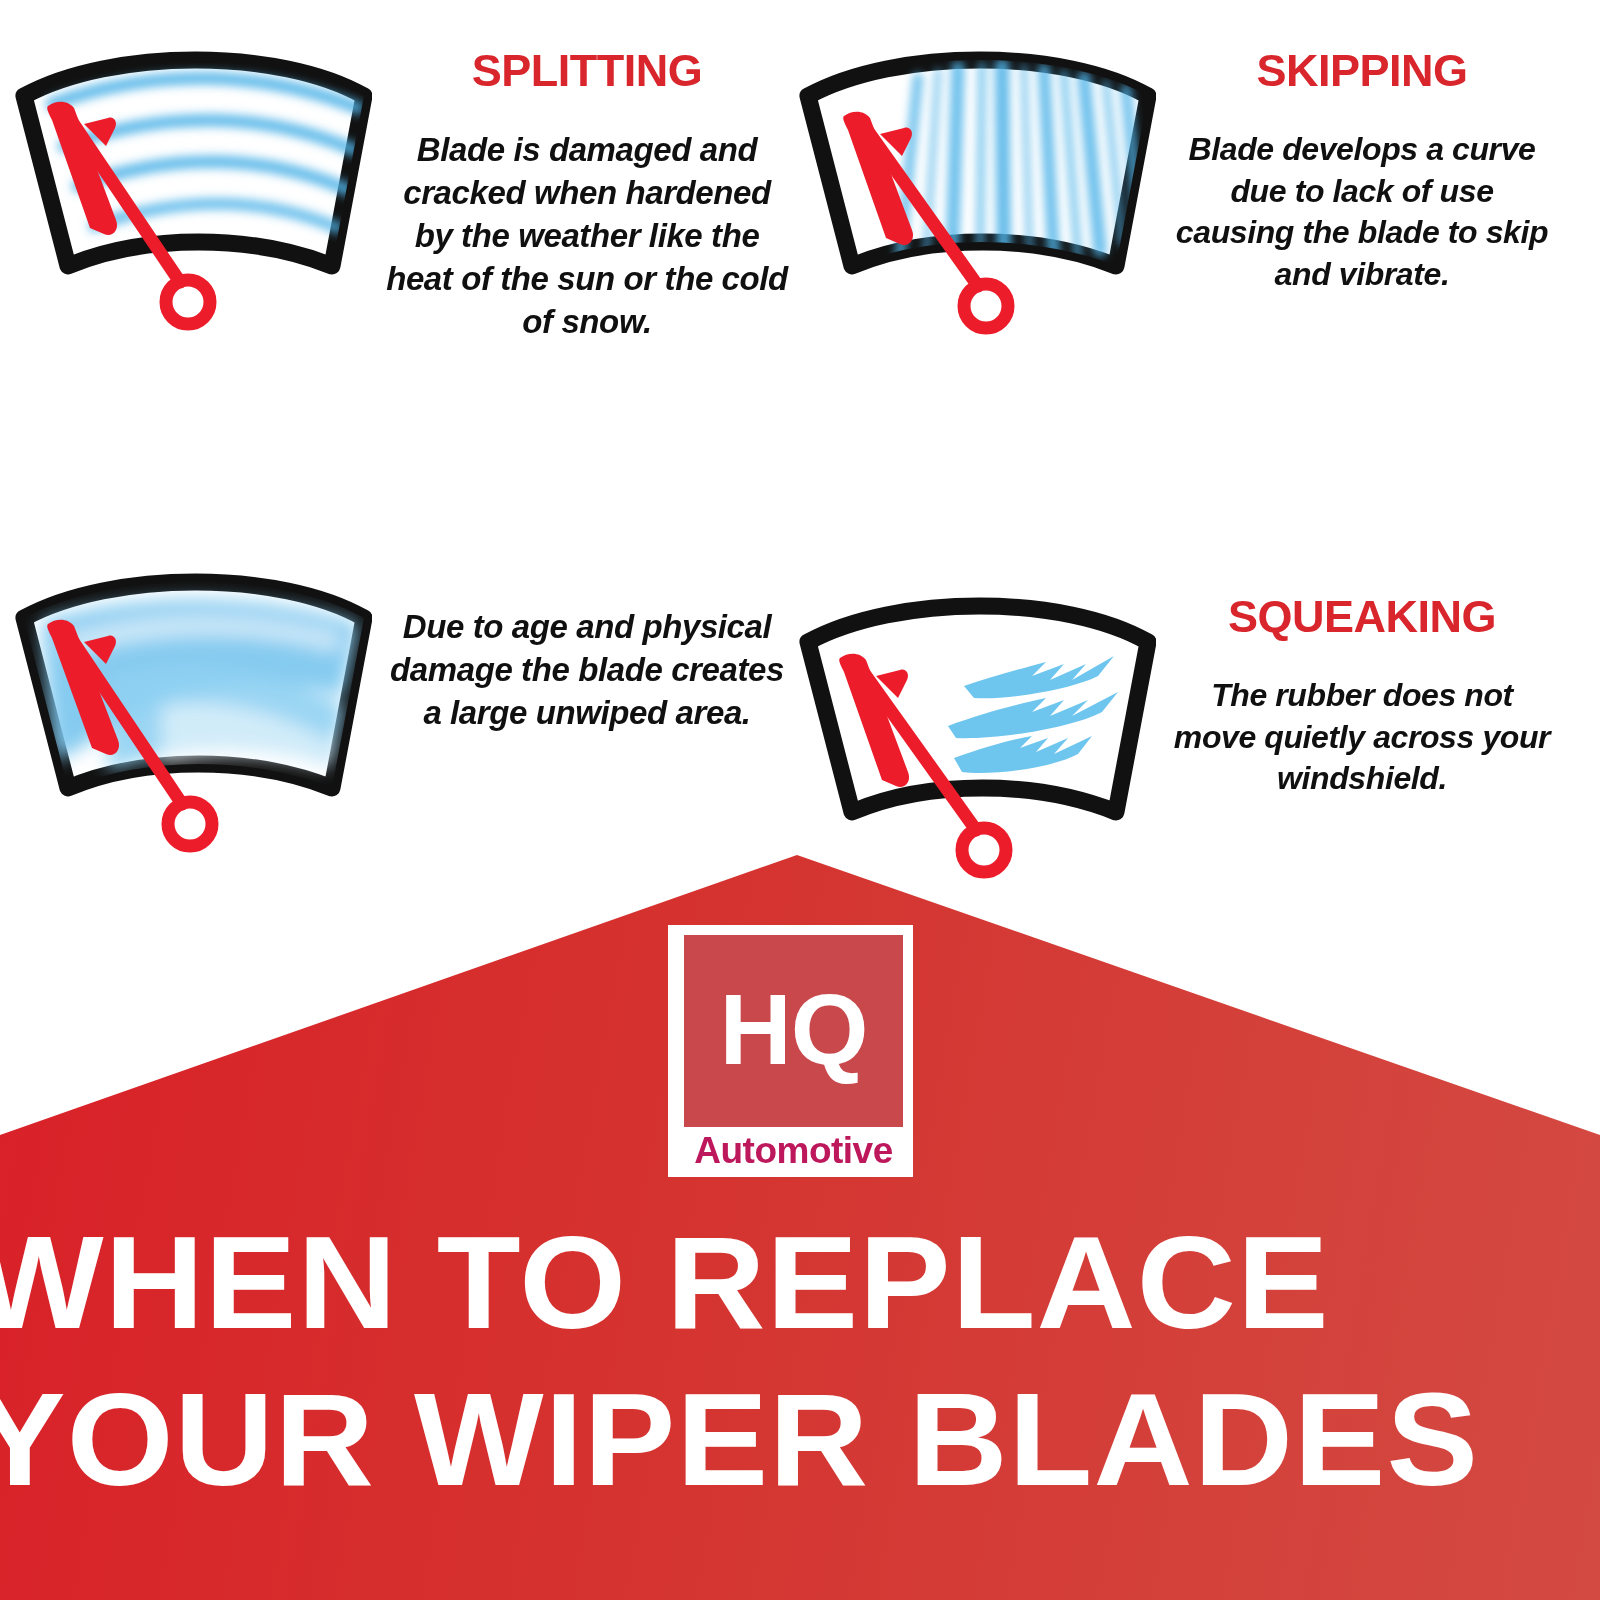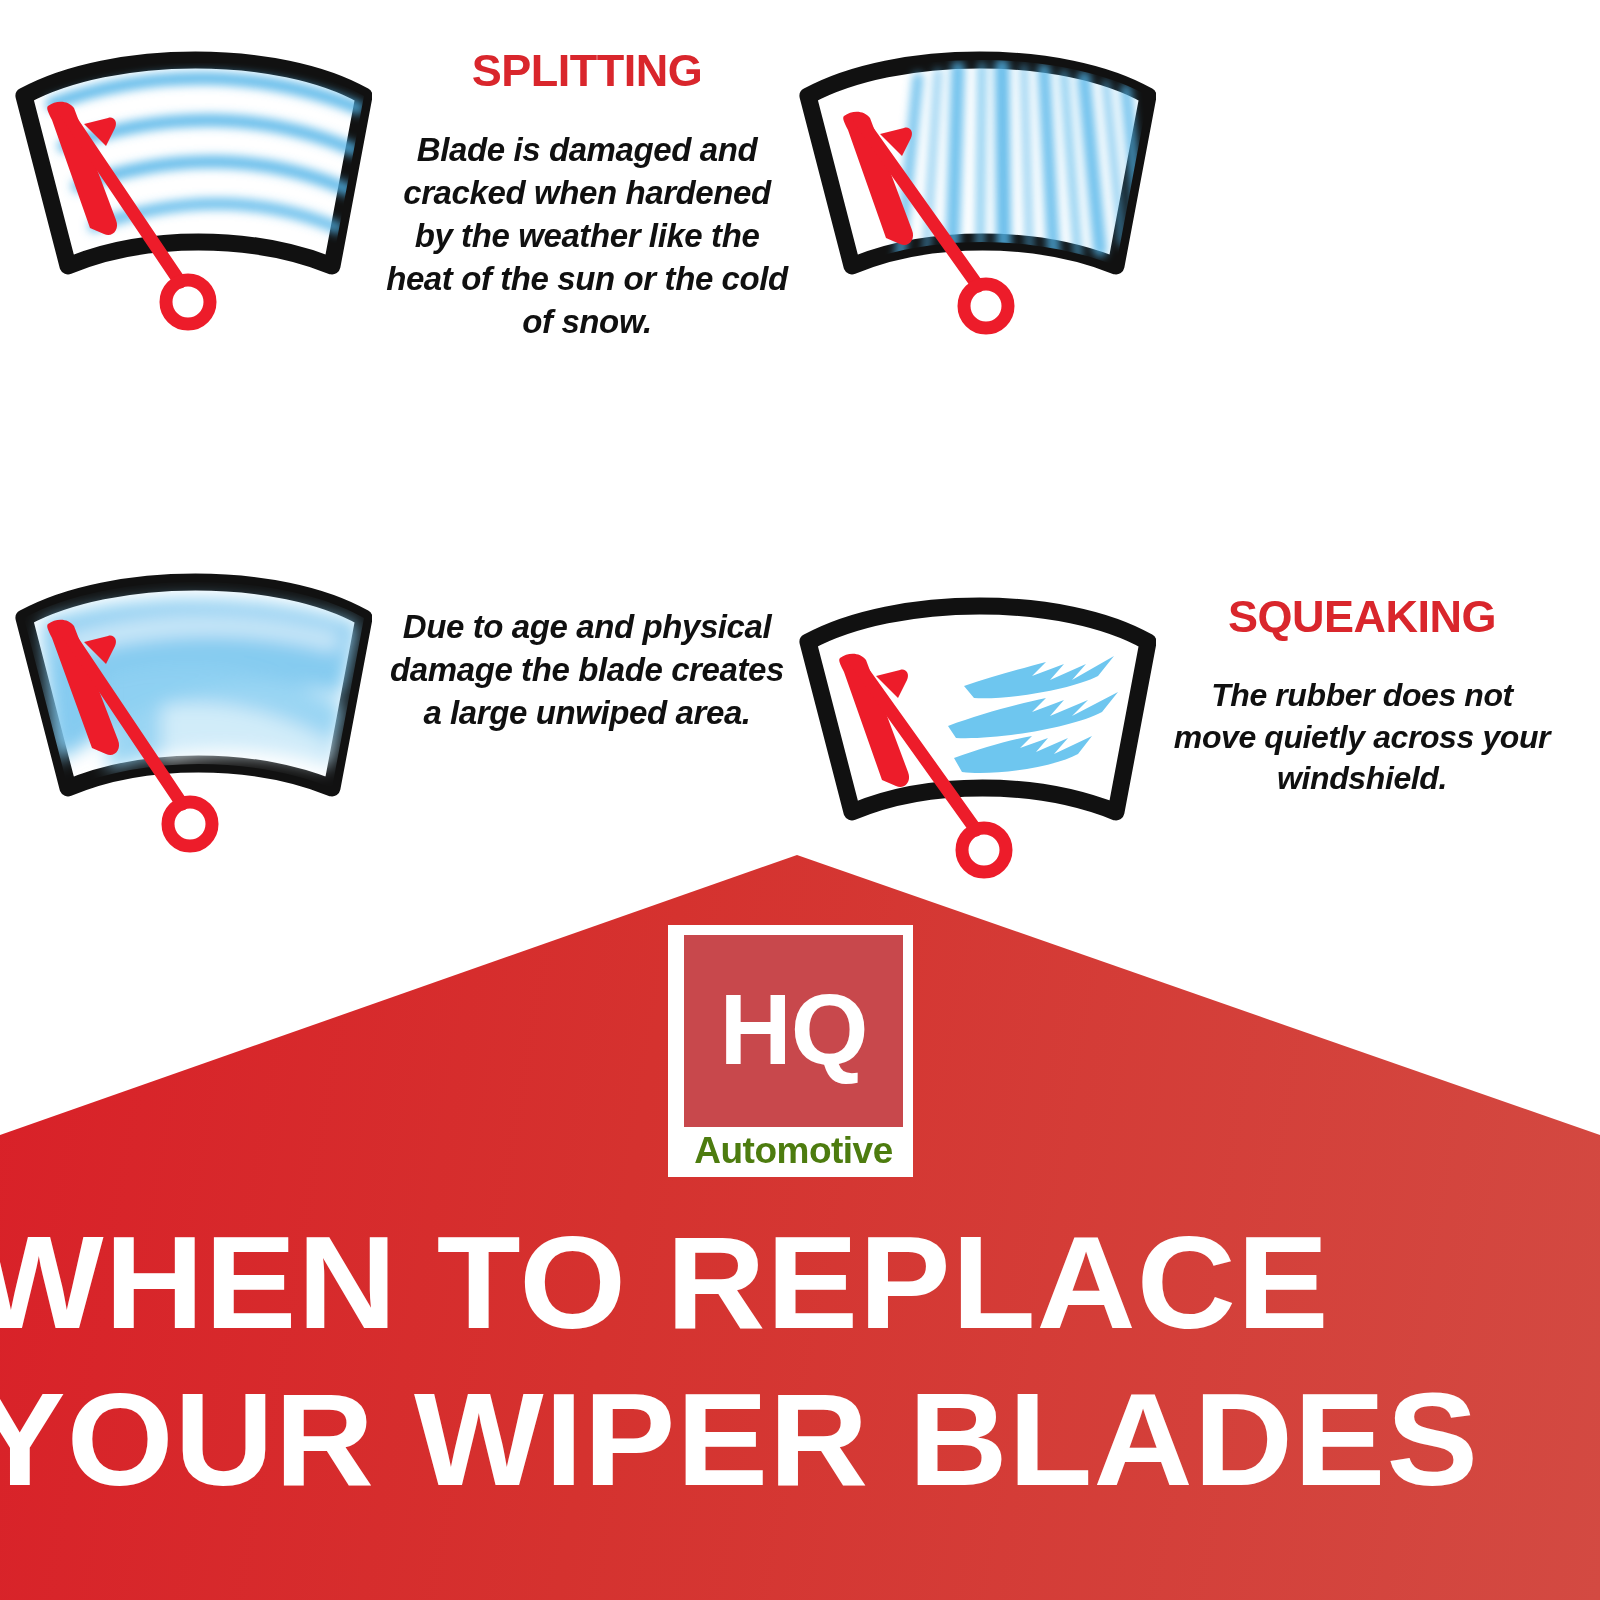--- a/index.html
+++ b/index.html
@@ -16,20 +16,21 @@
     position:absolute;
     left:0; top:0;
     width:1600px; height:880px;
   }
   .panel{
     position:absolute;
     width:790px; height:420px;
     display:flex;
     flex-direction:row;
     align-items:flex-start;
+    justify-content:flex-end;
   }
   .panel-0{ left:6px;   top:30px; }
   .panel-1{ left:790px; top:30px; }
   .panel-2{ left:6px;   top:552px; }
   .panel-3{ left:790px; top:576px; }
 
   .icon-wrap{
     width:372px;
     flex:0 0 372px;
     display:flex;
@@ -99,21 +100,21 @@
     color:#ffffff;
     font-size:100px;
     font-weight:bold;
     line-height:1;
     letter-spacing:-1px;
     margin-top:-4px;
   }
   #logo-sub{
     flex:0 0 auto;
     text-align:center;
-    color:#4d7c0f;
+    color:#be185d;
     font-size:37px;
     font-weight:bold;
     line-height:1.15;
     padding-top:3px;
     letter-spacing:-0.5px;
   }
 
   
   #headline{
     position:absolute;
@@ -206,20 +207,24 @@
         <g fill="#ed1c2a">
           <path d="M48,82 C56,76 68,76 74,84 L116,196 C120,206 112,214 104,210 L90,204 L52,96 C48,88 46,84 48,82 Z"></path>
           <path d="M84,100 L108,94 C114,92 118,98 115,104 L106,122 Z"></path>
         </g>
         <g stroke="#ed1c2a" fill="none" stroke-width="13" stroke-linecap="round">
           <line x1="64" y1="86" x2="182" y2="252"></line>
         </g>
         <circle cx="190" cy="272" r="22" fill="none" stroke="#ed1c2a" stroke-width="13"></circle>
       </svg>
     </div>
+    <div class="panel-text">
+      <div class="panel-title">SKIPPING</div>
+      <div class="panel-desc">Blade develops a curve due to lack of use causing the blade to skip and vibrate.</div>
+    </div>
   </div>
 
   <div class="panel panel-2">
     <div class="icon-wrap">
       <svg class="wiper-svg" viewBox="0 0 360 310">
         <defs>
           <clipPath id="glass2">
             <path d="M12,62 C100,14 268,14 352,62 L320,232 C240,200 132,200 56,232 Z"></path>
           </clipPath>
           <filter id="blur2">

